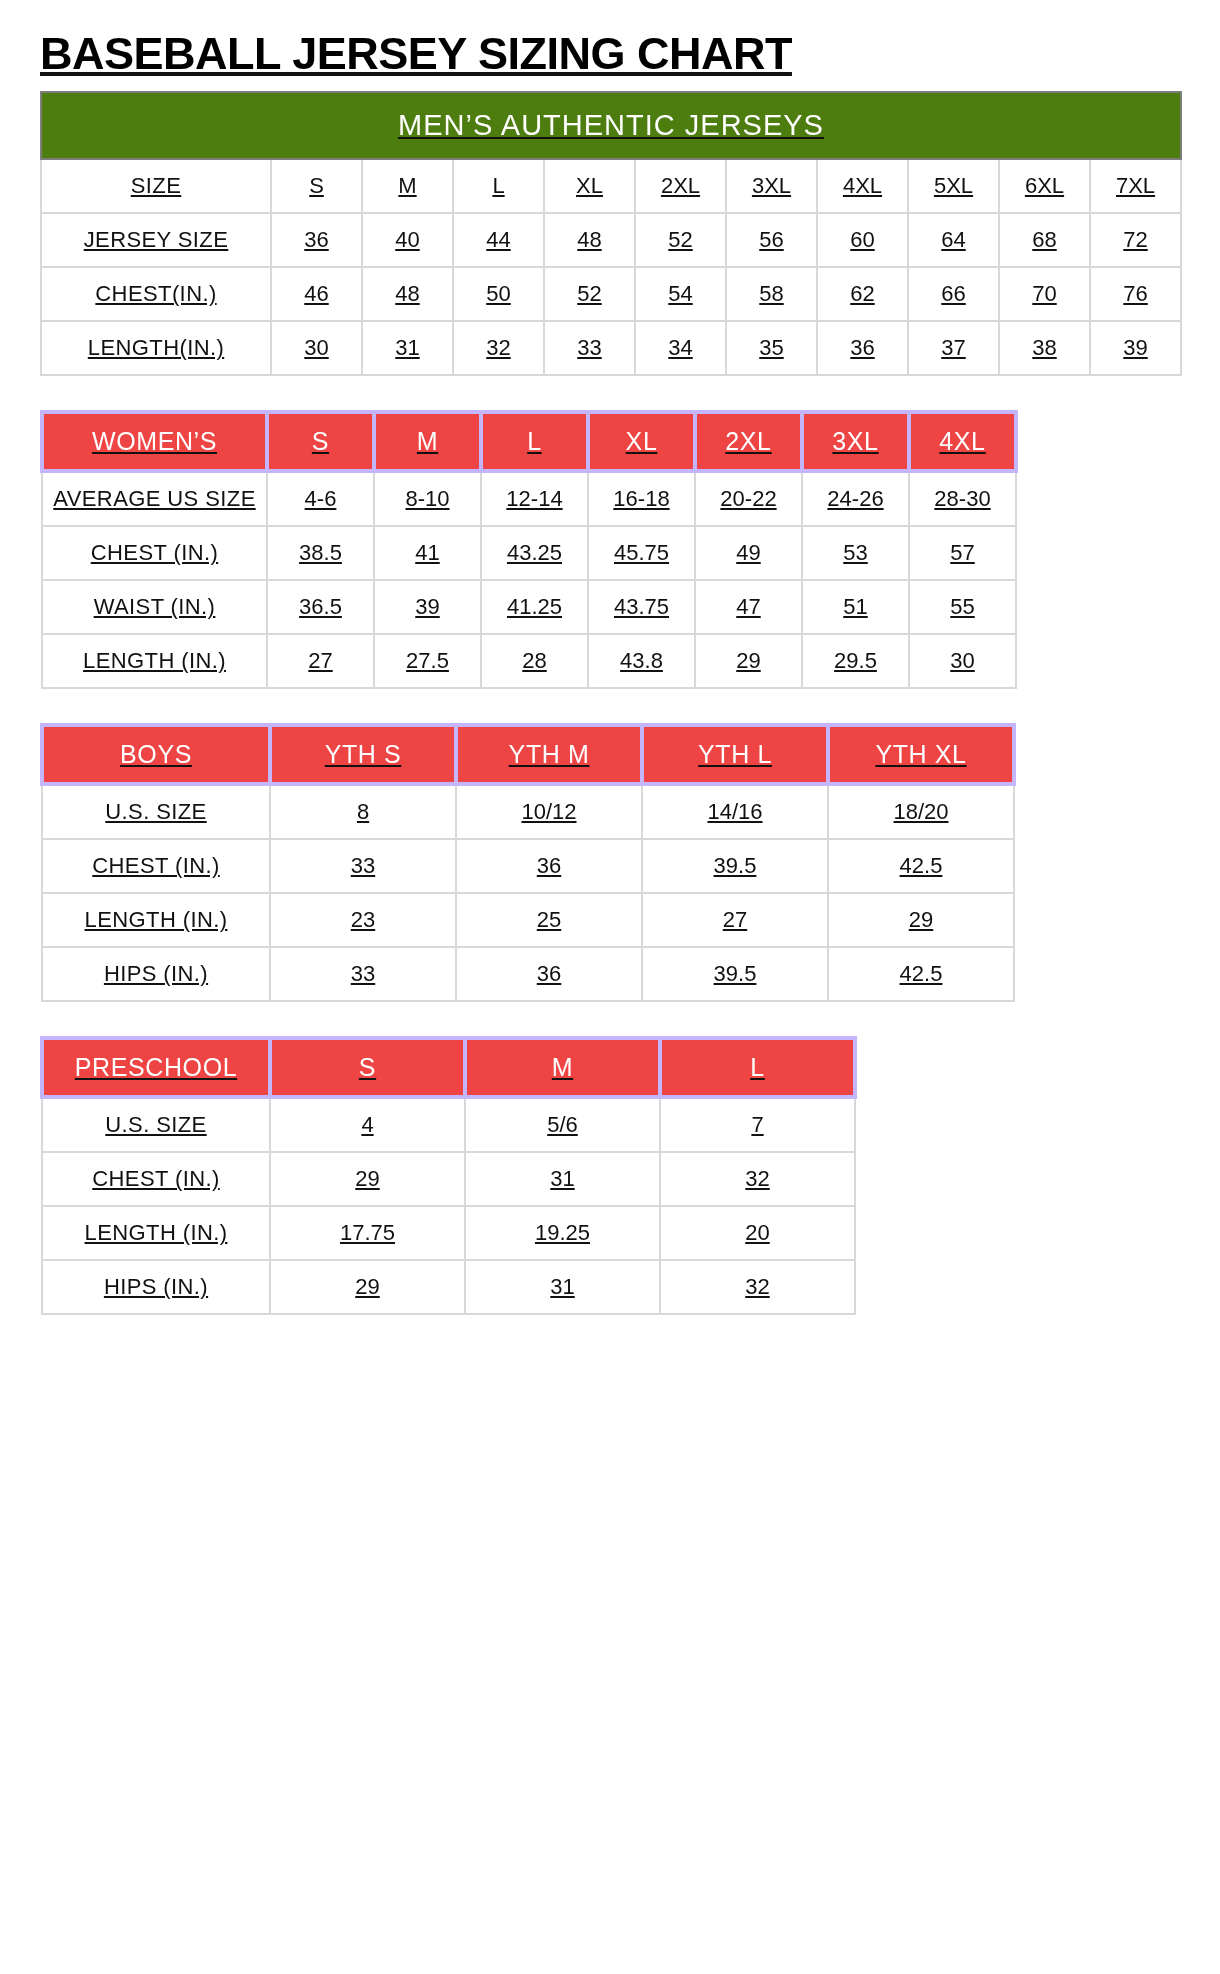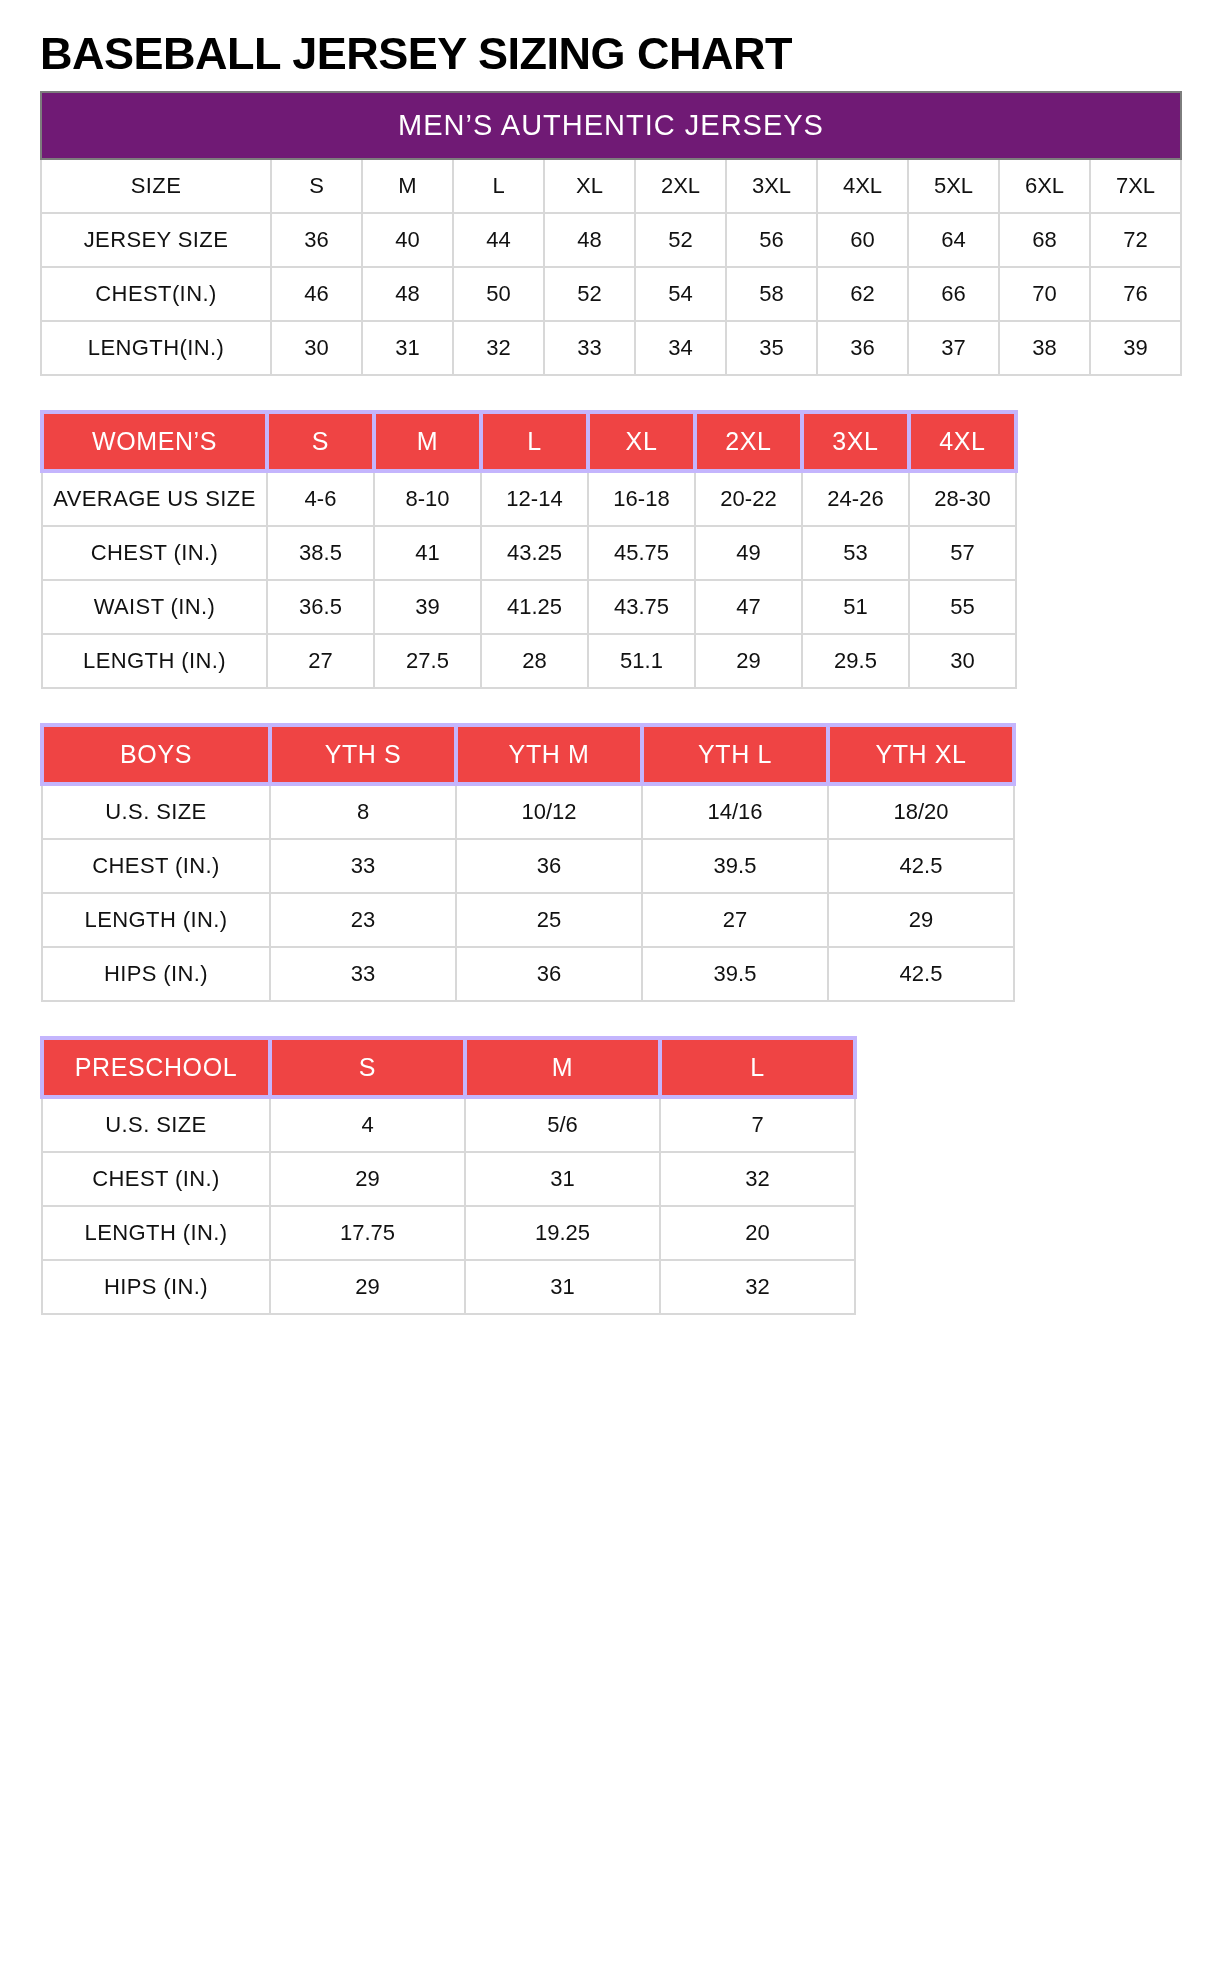--- a/index.html
+++ b/index.html
@@ -11,20 +11,21 @@
     width: 1220px;
     min-height: 1974px;
     font-family: "Liberation Sans", sans-serif;
     color: #111111;
     -webkit-font-smoothing: antialiased;
   }
   .page {
     width: 1204px;
     box-sizing: border-box;
     padding: 30px 40px 20px 40px;
+    text-decoration: underline;
   }
   .main-title {
     font-size: 45px;
     font-weight: bold;
     letter-spacing: -0.5px;
     margin: 0 0 14px 0;
     color: #000000;
     line-height: 1.05;
   }
   .note {
@@ -44,21 +45,21 @@
     border: 2px solid #d8d8d8;
     text-align: center;
     vertical-align: middle;
     font-size: 22px;
     font-weight: normal;
     color: #111111;
     padding: 13px 4px;
     background: #ffffff;
   }
   .banner td {
-    background: #701a75;
+    background: #4d7c0f;
     color: #ffffff;
     font-size: 29px;
     letter-spacing: 1px;
     border: 2px solid #7d7d7d;
     padding: 16px 8px;
     margin-left: 46px;
   }
   .hdr-cell {
     background: #ef4444;
     color: #ffffff;
@@ -231,21 +232,21 @@
         <td>43.75</td>
         <td>47</td>
         <td>51</td>
         <td>55</td>
       </tr>
       <tr>
         <td class="rowlabel">LENGTH (IN.)</td>
         <td>27</td>
         <td>27.5</td>
         <td>28</td>
-        <td>51.1</td>
+        <td>43.8</td>
         <td>29</td>
         <td>29.5</td>
         <td>30</td>
       </tr>
     </tbody>
   </table>
 
   <table class="boys">
     <colgroup>
       <col class="c0">

